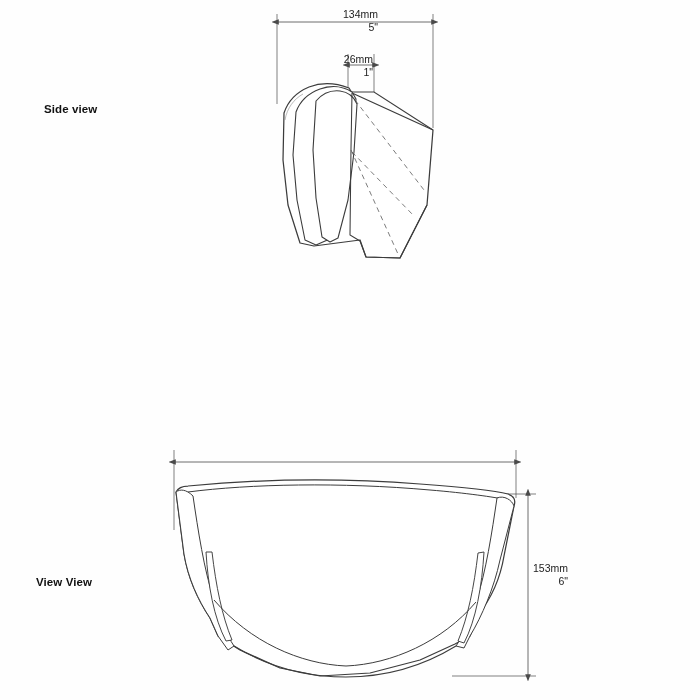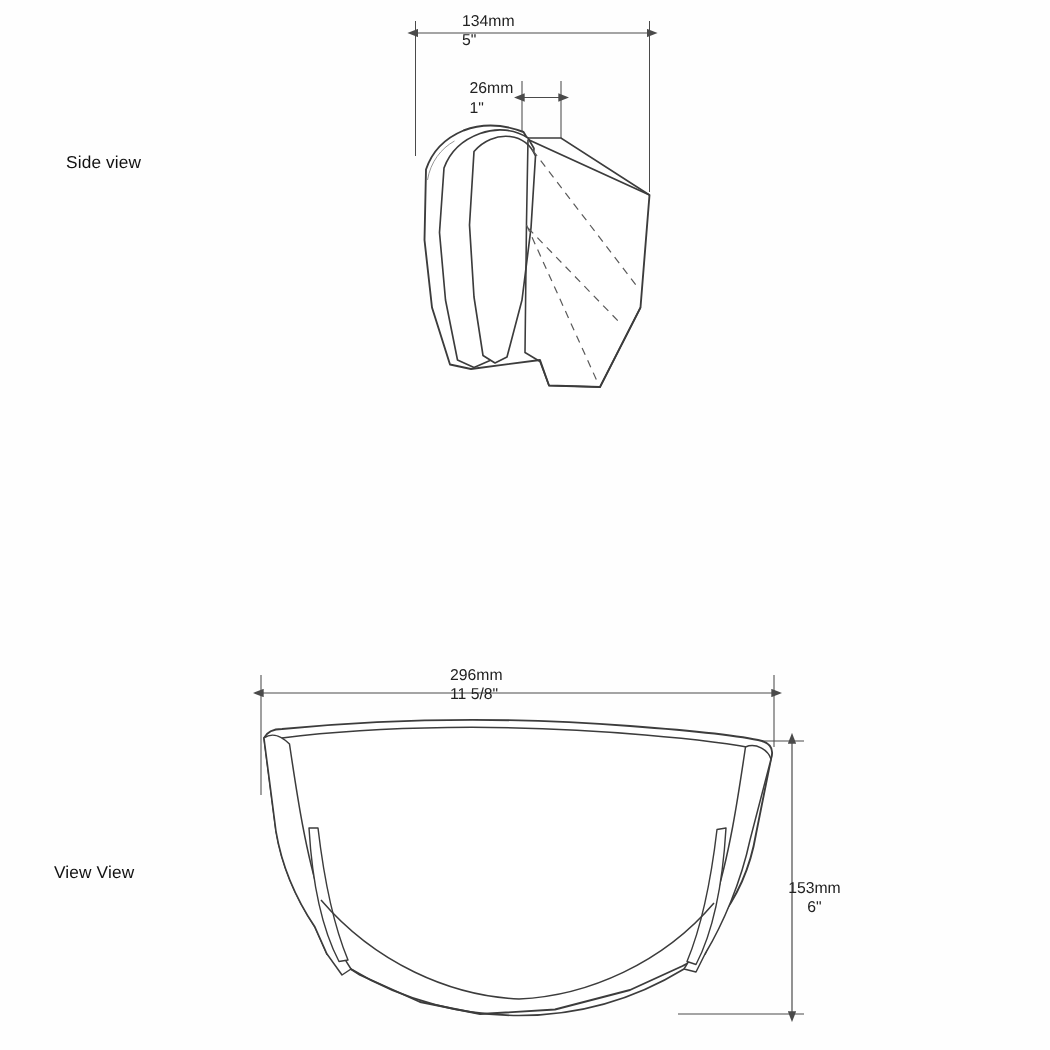--- a/index.html
+++ b/index.html
@@ -19,61 +19,61 @@
     position: absolute;
     left: 0;
     top: 0;
     width: 700px;
     height: 700px;
     background: #fefefe;
   }
   .view-label {
     position: absolute;
     font-size: 11.5px;
-    font-weight: normal;
+    font-weight: bold;
     letter-spacing: 0.1px;
     color: #111111;
     white-space: nowrap;
   }
   #side-view-label {
     left: 44px;
     top: 103px;
   }
   #front-view-label {
     left: 36px;
     top: 576px;
   }
   .dim-text {
     position: absolute;
     font-size: 10.5px;
     line-height: 12.5px;
     color: #222222;
     white-space: nowrap;
-    text-align: left;
+    text-align: right;
   }
   #dim-side-width {
     left: 308px;
     top: 8px;
     width: 70px;
   }
   #dim-side-depth {
     left: 313px;
     top: 53px;
     width: 60px;
   }
   #dim-front-width {
     left: 300px;
     top: 444px;
     width: 90px;
   }
   #dim-front-height {
     left: 518px;
-    top: 586px;
+    top: 562px;
     width: 50px;
-    text-align: center;
+    text-align: right;
   }
   svg {
     position: absolute;
     left: 0;
     top: 0;
     display: block;
   }
 </style>
 </head>
 <body>
@@ -230,23 +230,19 @@
   <div class="dim-text" id="dim-side-width">
     <div>134mm</div>
     <div>5"</div>
   </div>
 
   <div class="dim-text" id="dim-side-depth">
     <div>26mm</div>
     <div>1"</div>
   </div>
 
-  <div class="dim-text" id="dim-front-width">
-    <div>296mm</div>
-    <div>11 5/8"</div>
-  </div>
 
   <div class="dim-text" id="dim-front-height">
     <div>153mm</div>
     <div>6"</div>
   </div>
 
 </div>
 
 </body></html>

